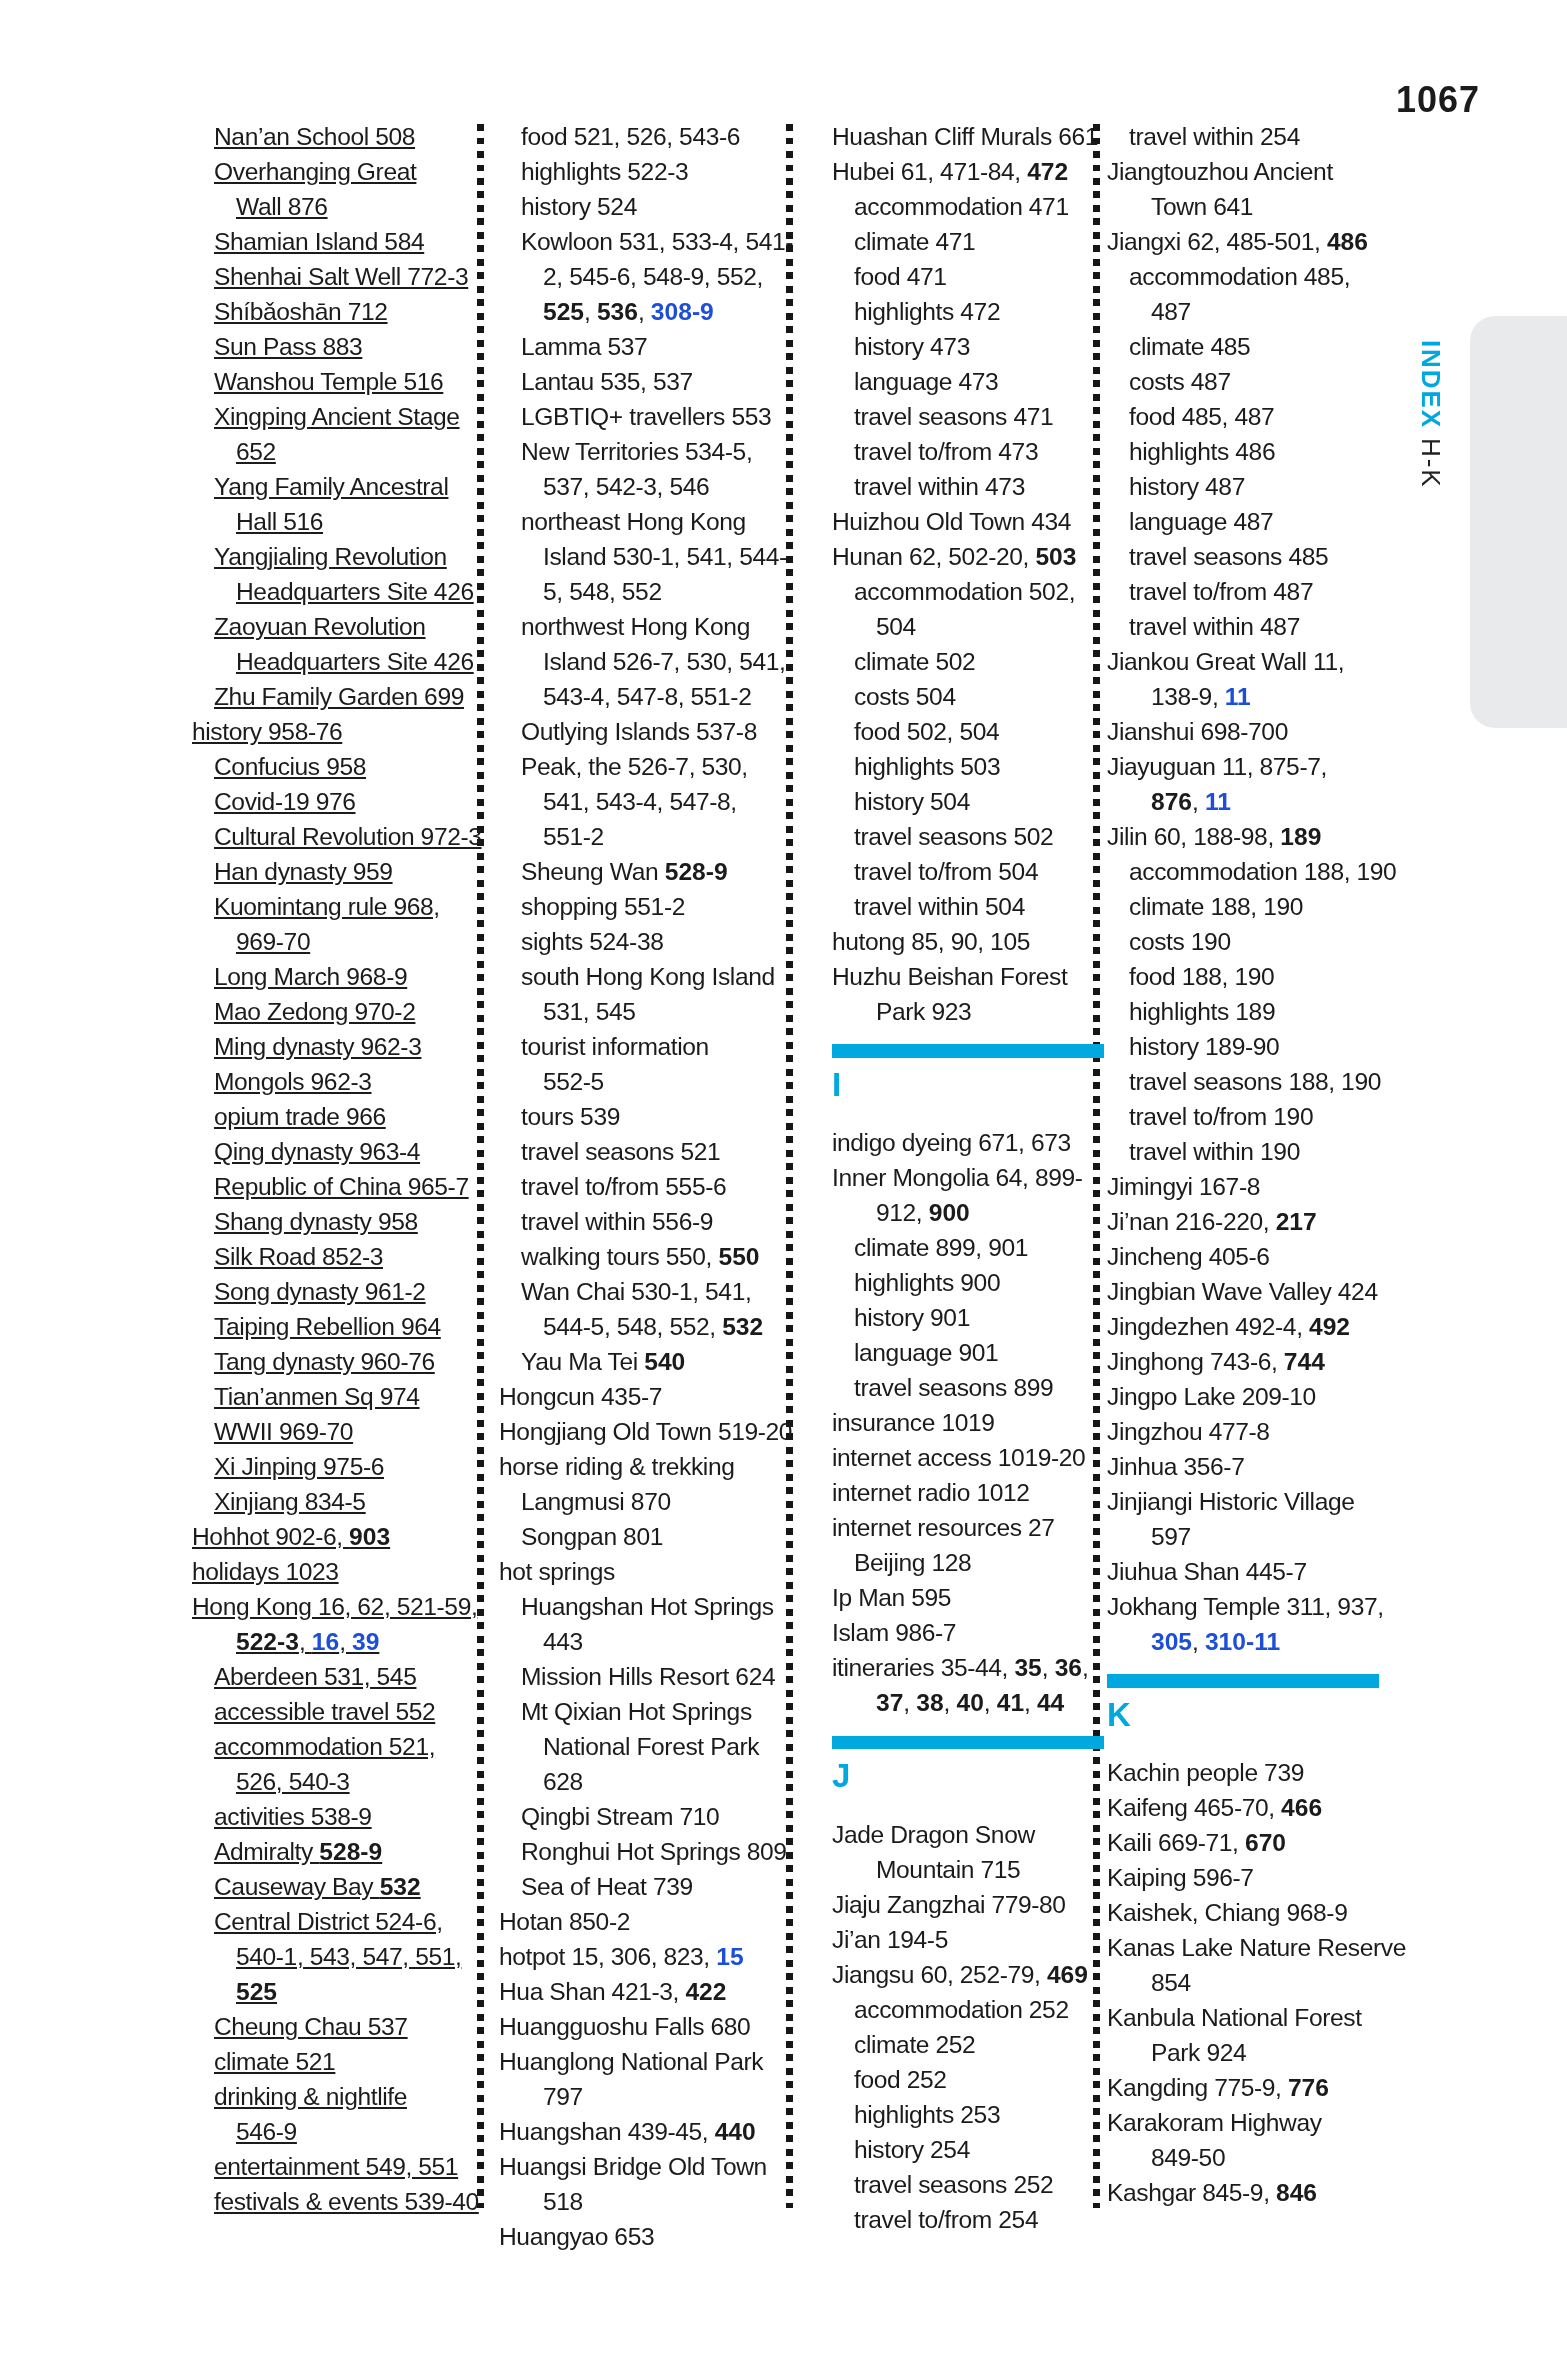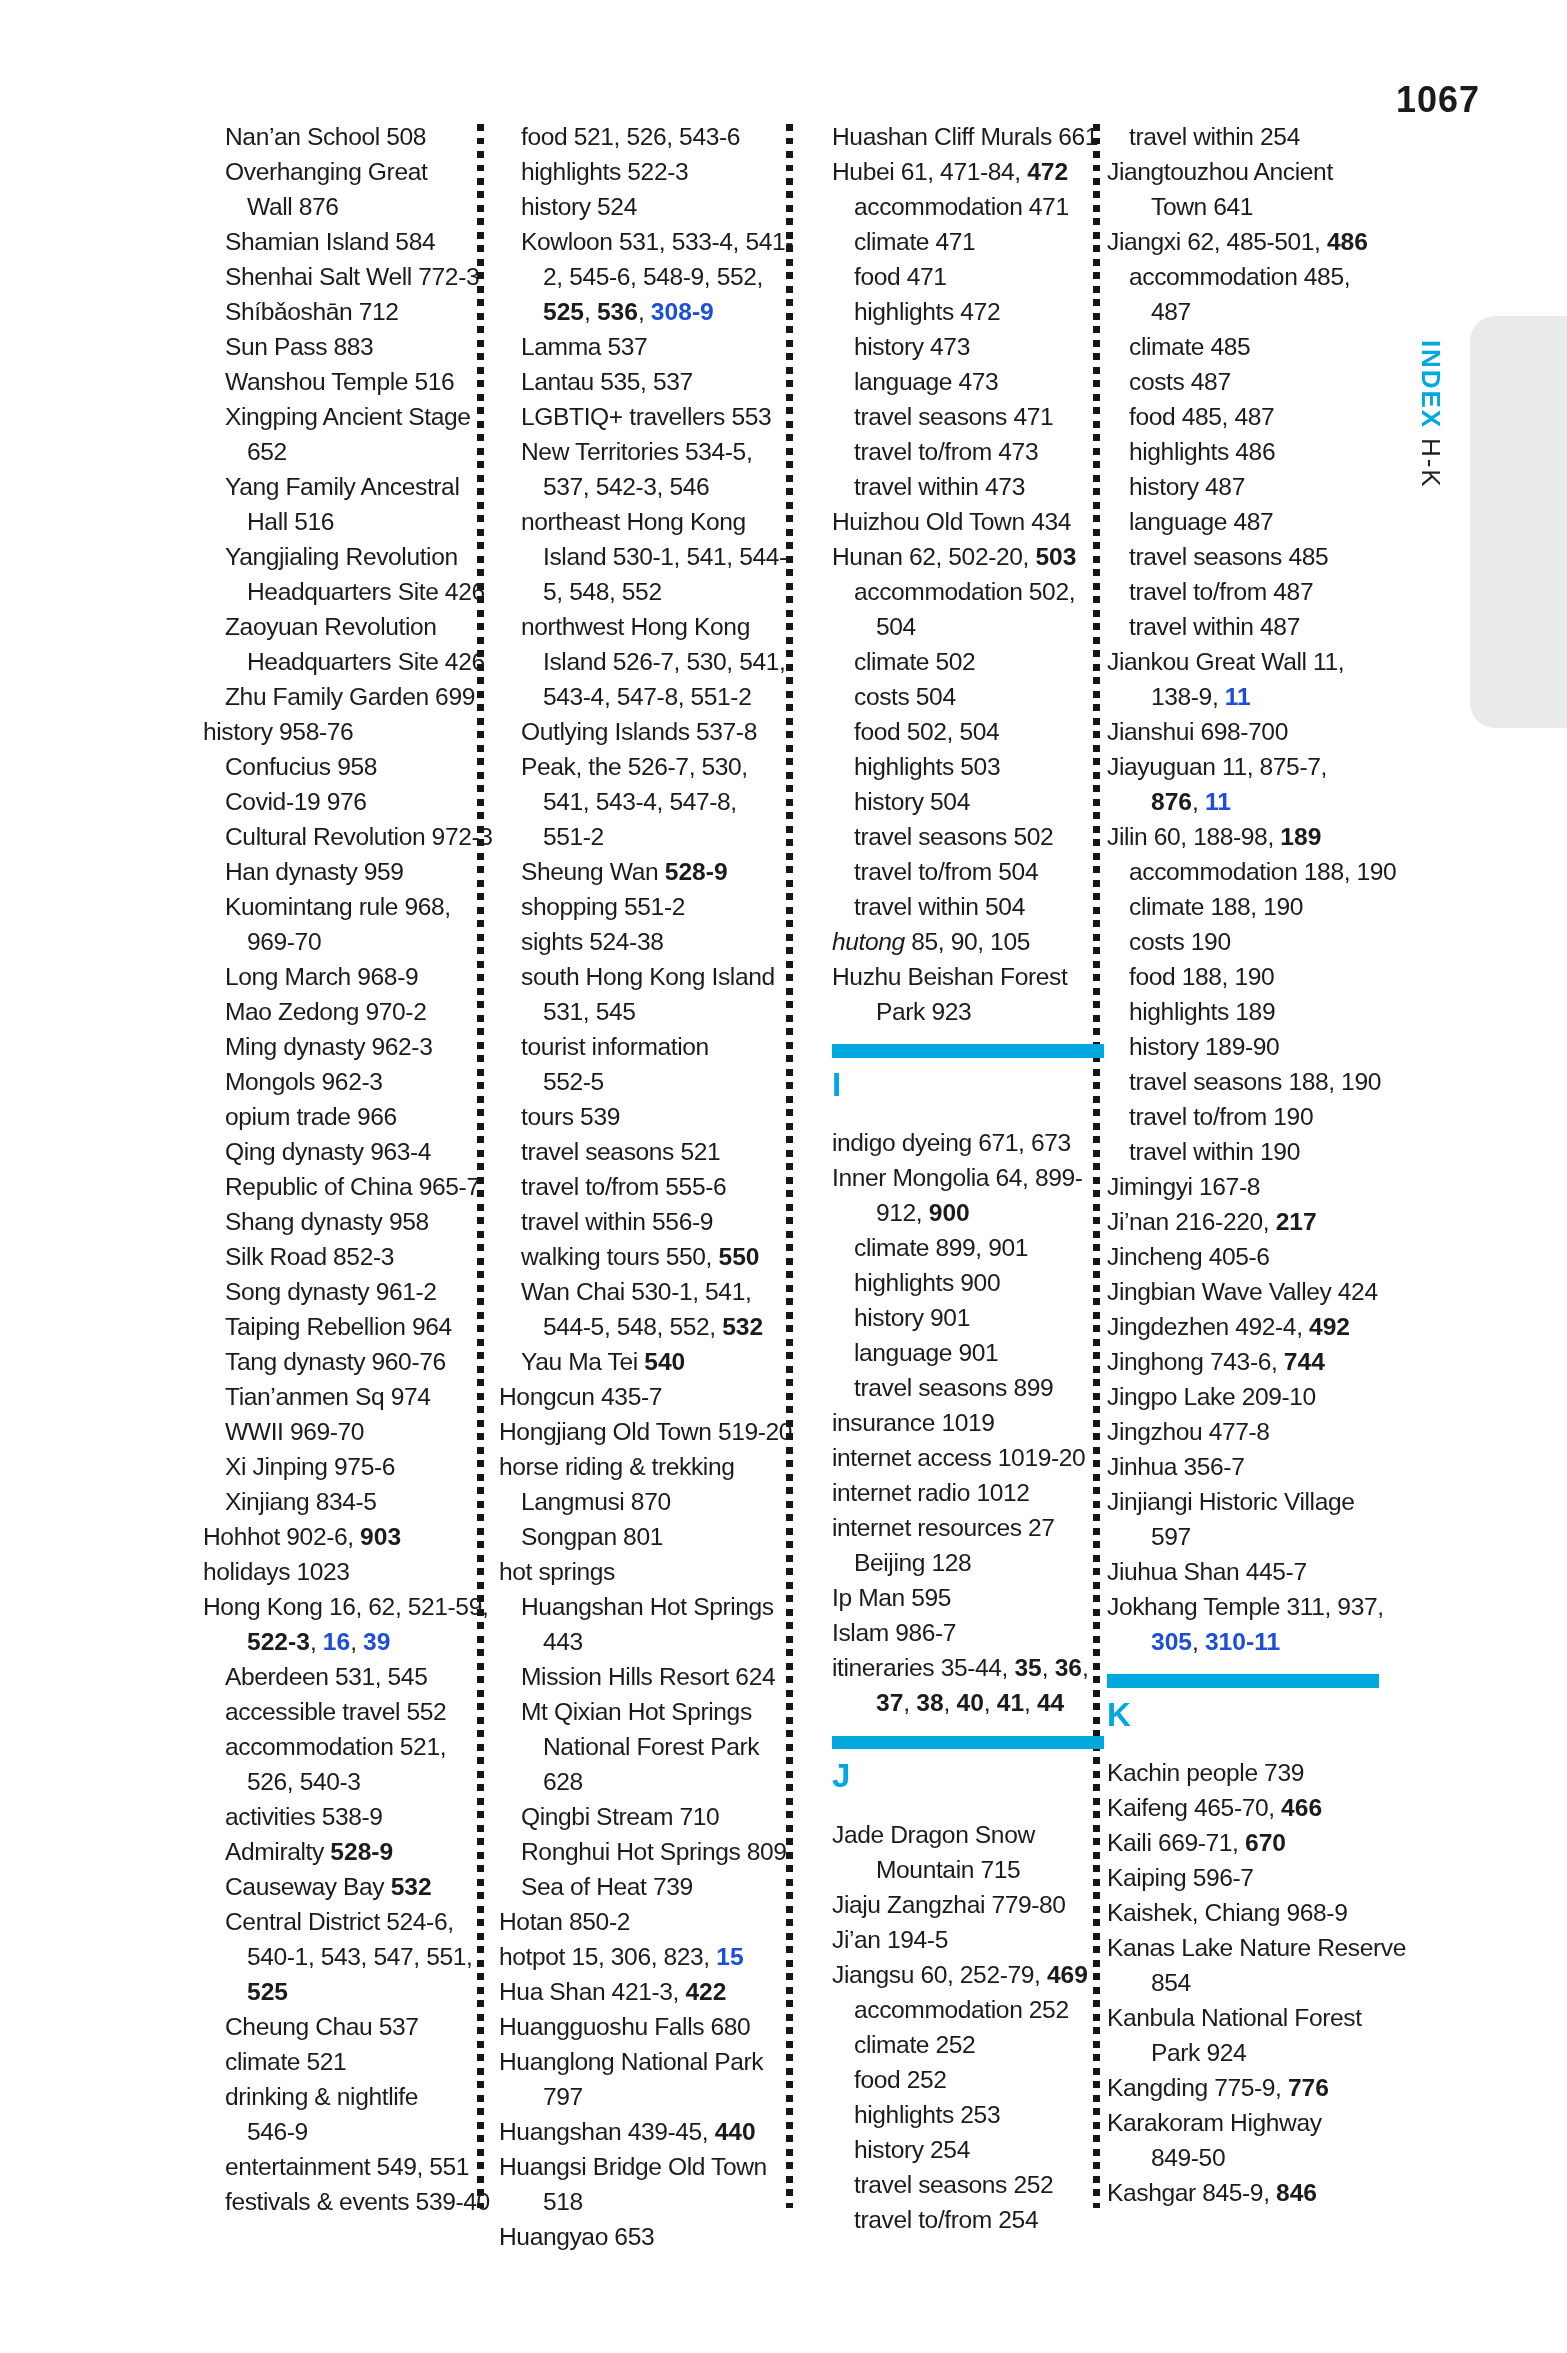--- a/index.html
+++ b/index.html
@@ -33,28 +33,28 @@
   .tab-label .rng { color: #222222; font-weight: normal; }
   .vsep {
     position: absolute; top: 124px; height: 2084px; width: 6.8px;
     background: repeating-linear-gradient(to bottom, #161616 0px, #161616 6.8px, transparent 6.8px, transparent 13.5px);
   }
   #sep1 { left: 477px; } #sep2 { left: 786px; } #sep3 { left: 1093px; }
   .col {
     position: absolute; top: 119px; width: 304px;
     font-size: 24.6px; letter-spacing: -0.4px;
   }
-  #col1 { left: 203px; } #col2 { left: 499px; } #col3 { left: 832px; } #col4 { left: 1107px; }
+  #col1 { left: 192px; text-decoration: underline; } #col2 { left: 499px; } #col3 { left: 832px; } #col4 { left: 1107px; }
   .line { line-height: 35px; white-space: nowrap; }
   .ind0 { padding-left: 0; }
   .ind1 { padding-left: 22px; }
   .ind2 { padding-left: 44px; }
   .bold { font-weight: bold; letter-spacing: 0; margin-top: 44px; }
   .blue { color: #1d4ed8; font-weight: bold; letter-spacing: 0; }
-  .italic { font-style: italic; }
+  .italic { }
   .section { padding-top: 15.4px; height: 81px; box-sizing: content-box; }
   .section-bar { width: 272px; height: 13.5px; background: #00a8e0; }
   .section-letter {
     font-size: 33px; font-weight: bold; color: #00a8e0;
     line-height: 42px; padding-top: 5.8px;
   }
 </style>
 </head>
 <body>
 

